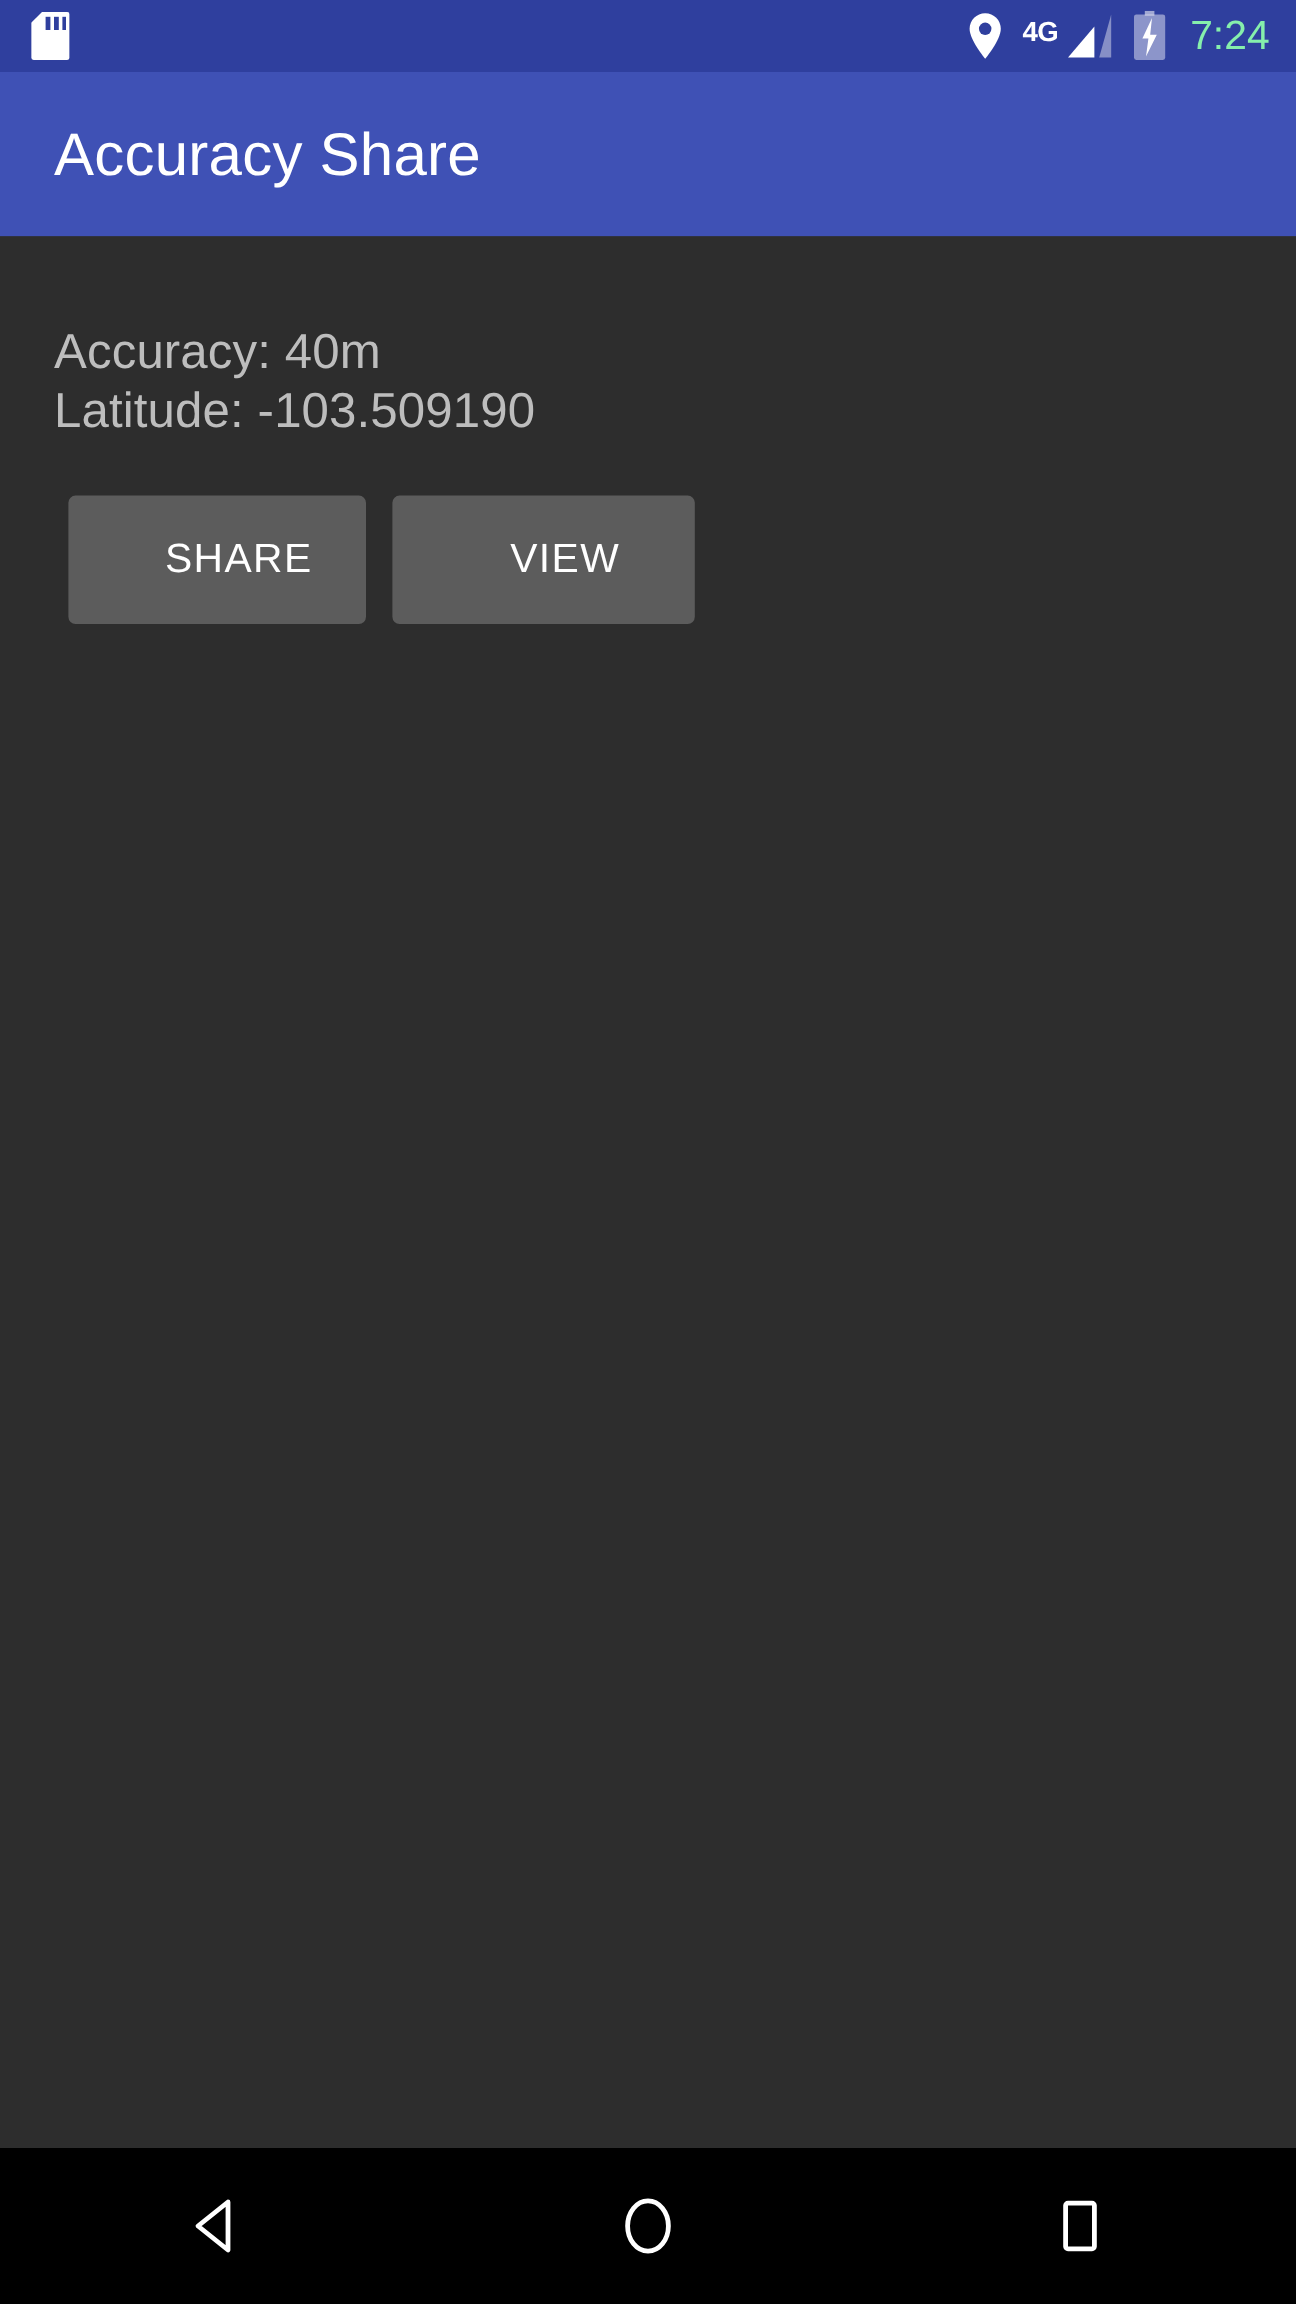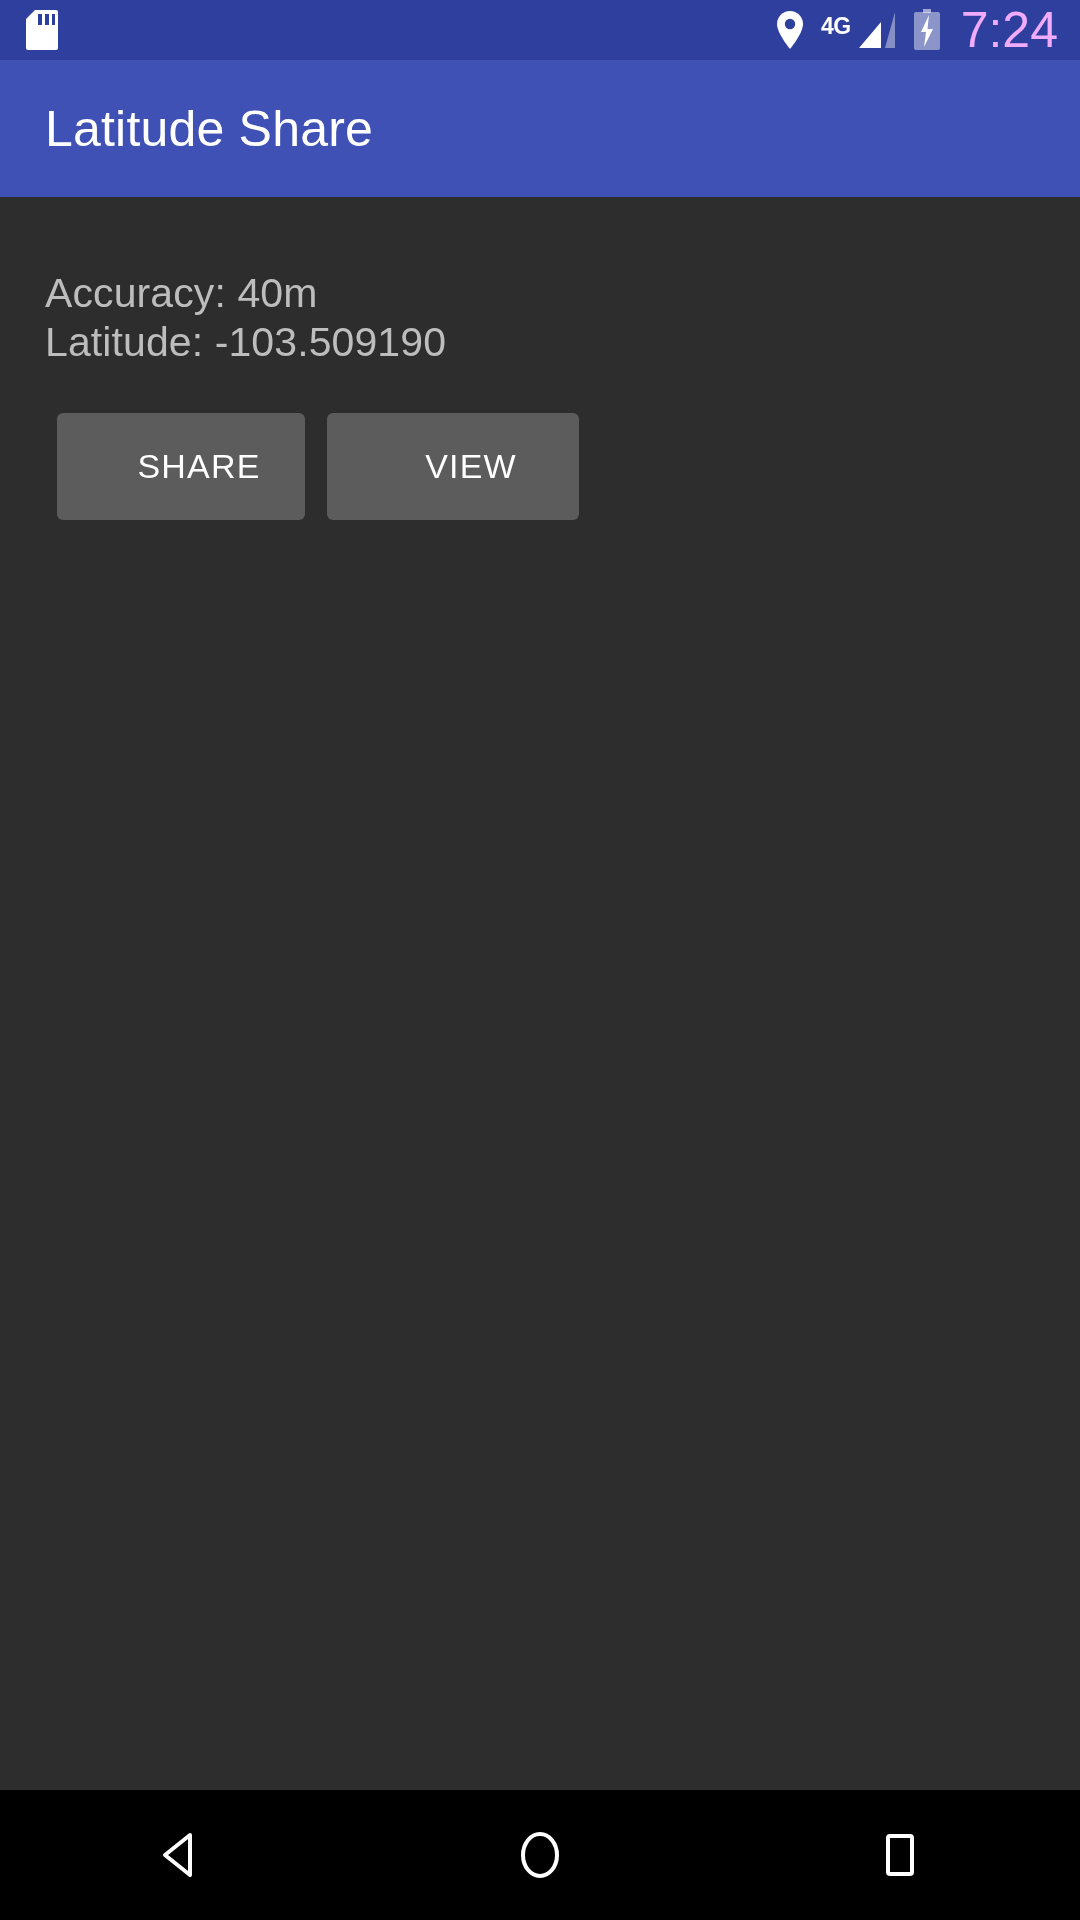--- a/index.html
+++ b/index.html
@@ -26,21 +26,21 @@
   .sd-icon { width:32px; height:40px; display:block; }
   .pin-icon { width:30px; height:40px; display:block; }
   .signal-wrap { display:flex; align-items:flex-end; gap:10px; }
   .g4-label {
     color:#ffffff; font-size:23px; font-weight:bold;
     line-height:1; position:relative; top:-12px; letter-spacing:-0.5px;
   }
   .signal-icon { width:42px; height:40px; display:block; margin-left:-6px; }
   .batt-icon { width:28px; height:42px; display:block; }
   .clock {
-    color:#f0abfc; font-size:50px; font-weight:400;
+    color:#86efac; font-size:34px; font-weight:400;
     line-height:1; letter-spacing:0px; margin-left:4px;
   }
 
   
   .app-bar {
     position:absolute; top:60px; left:0;
     width:1080px; height:137px;
     background:#3f51b5;
     display:flex; align-items:center;
   }
@@ -133,21 +133,21 @@
           <rect x="1" y="3" width="26" height="38" rx="2" fill="#ffffff" opacity="0.45"></rect>
           <path d="M16 6 L8 23 H13 L11 38 L20 20 H14.5 Z" fill="#ffffff"></path>
         </svg>
       </span>
 
       <span class="clock">7:24</span>
     </div>
   </div>
 
   <div class="app-bar">
-    <div class="app-title">Latitude Share</div>
+    <div class="app-title">Accuracy Share</div>
   </div>
 
   <div class="content">
 
     <div class="info-block">
       <div class="info-line">Accuracy: 40m</div>
       <div class="info-line">Latitude: -103.509190</div>
     </div>
 
     <div class="button-row">

